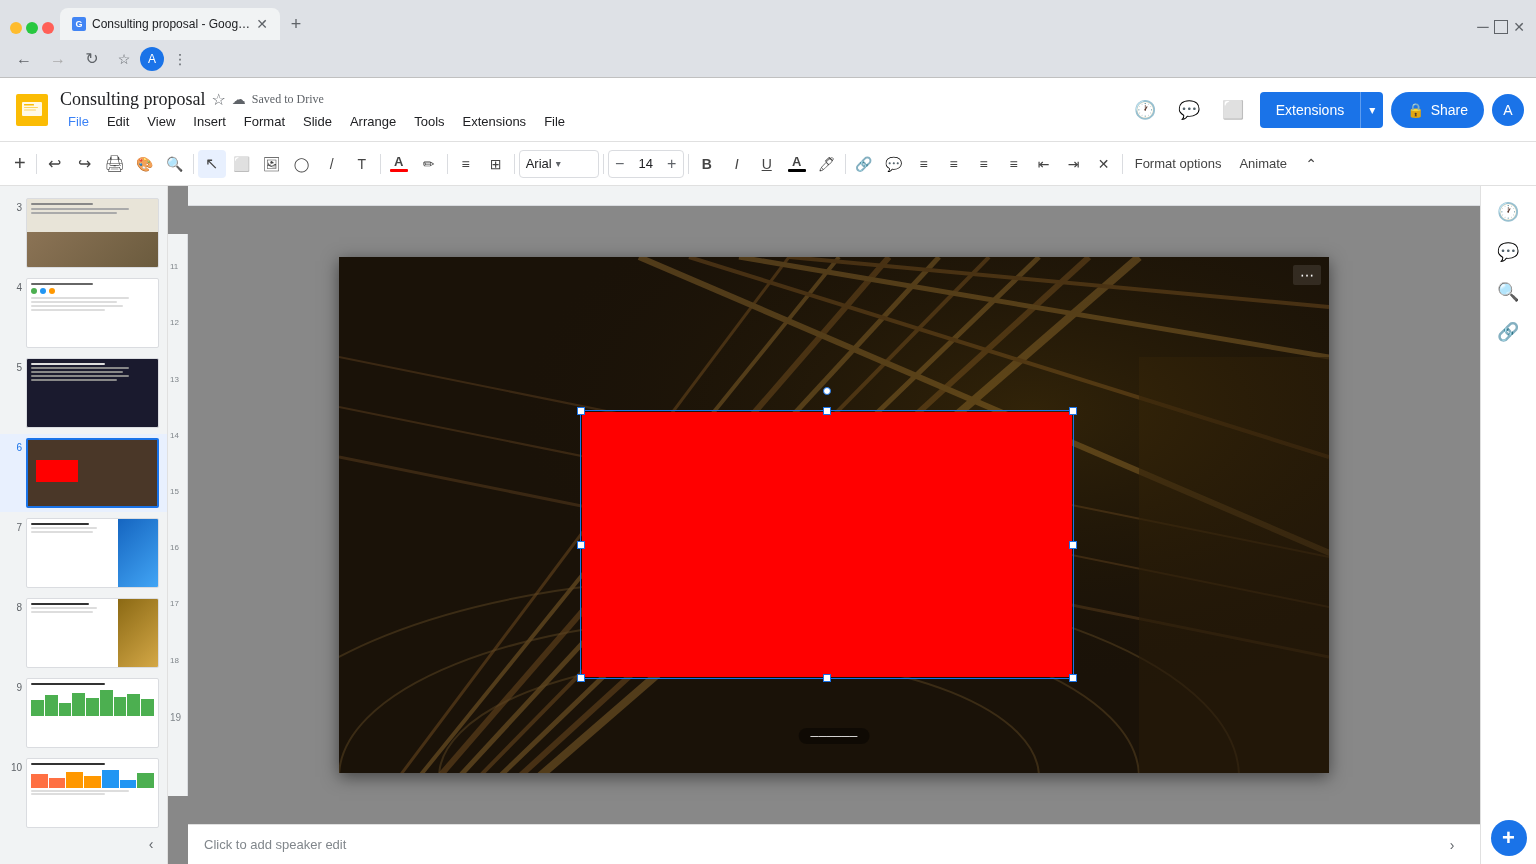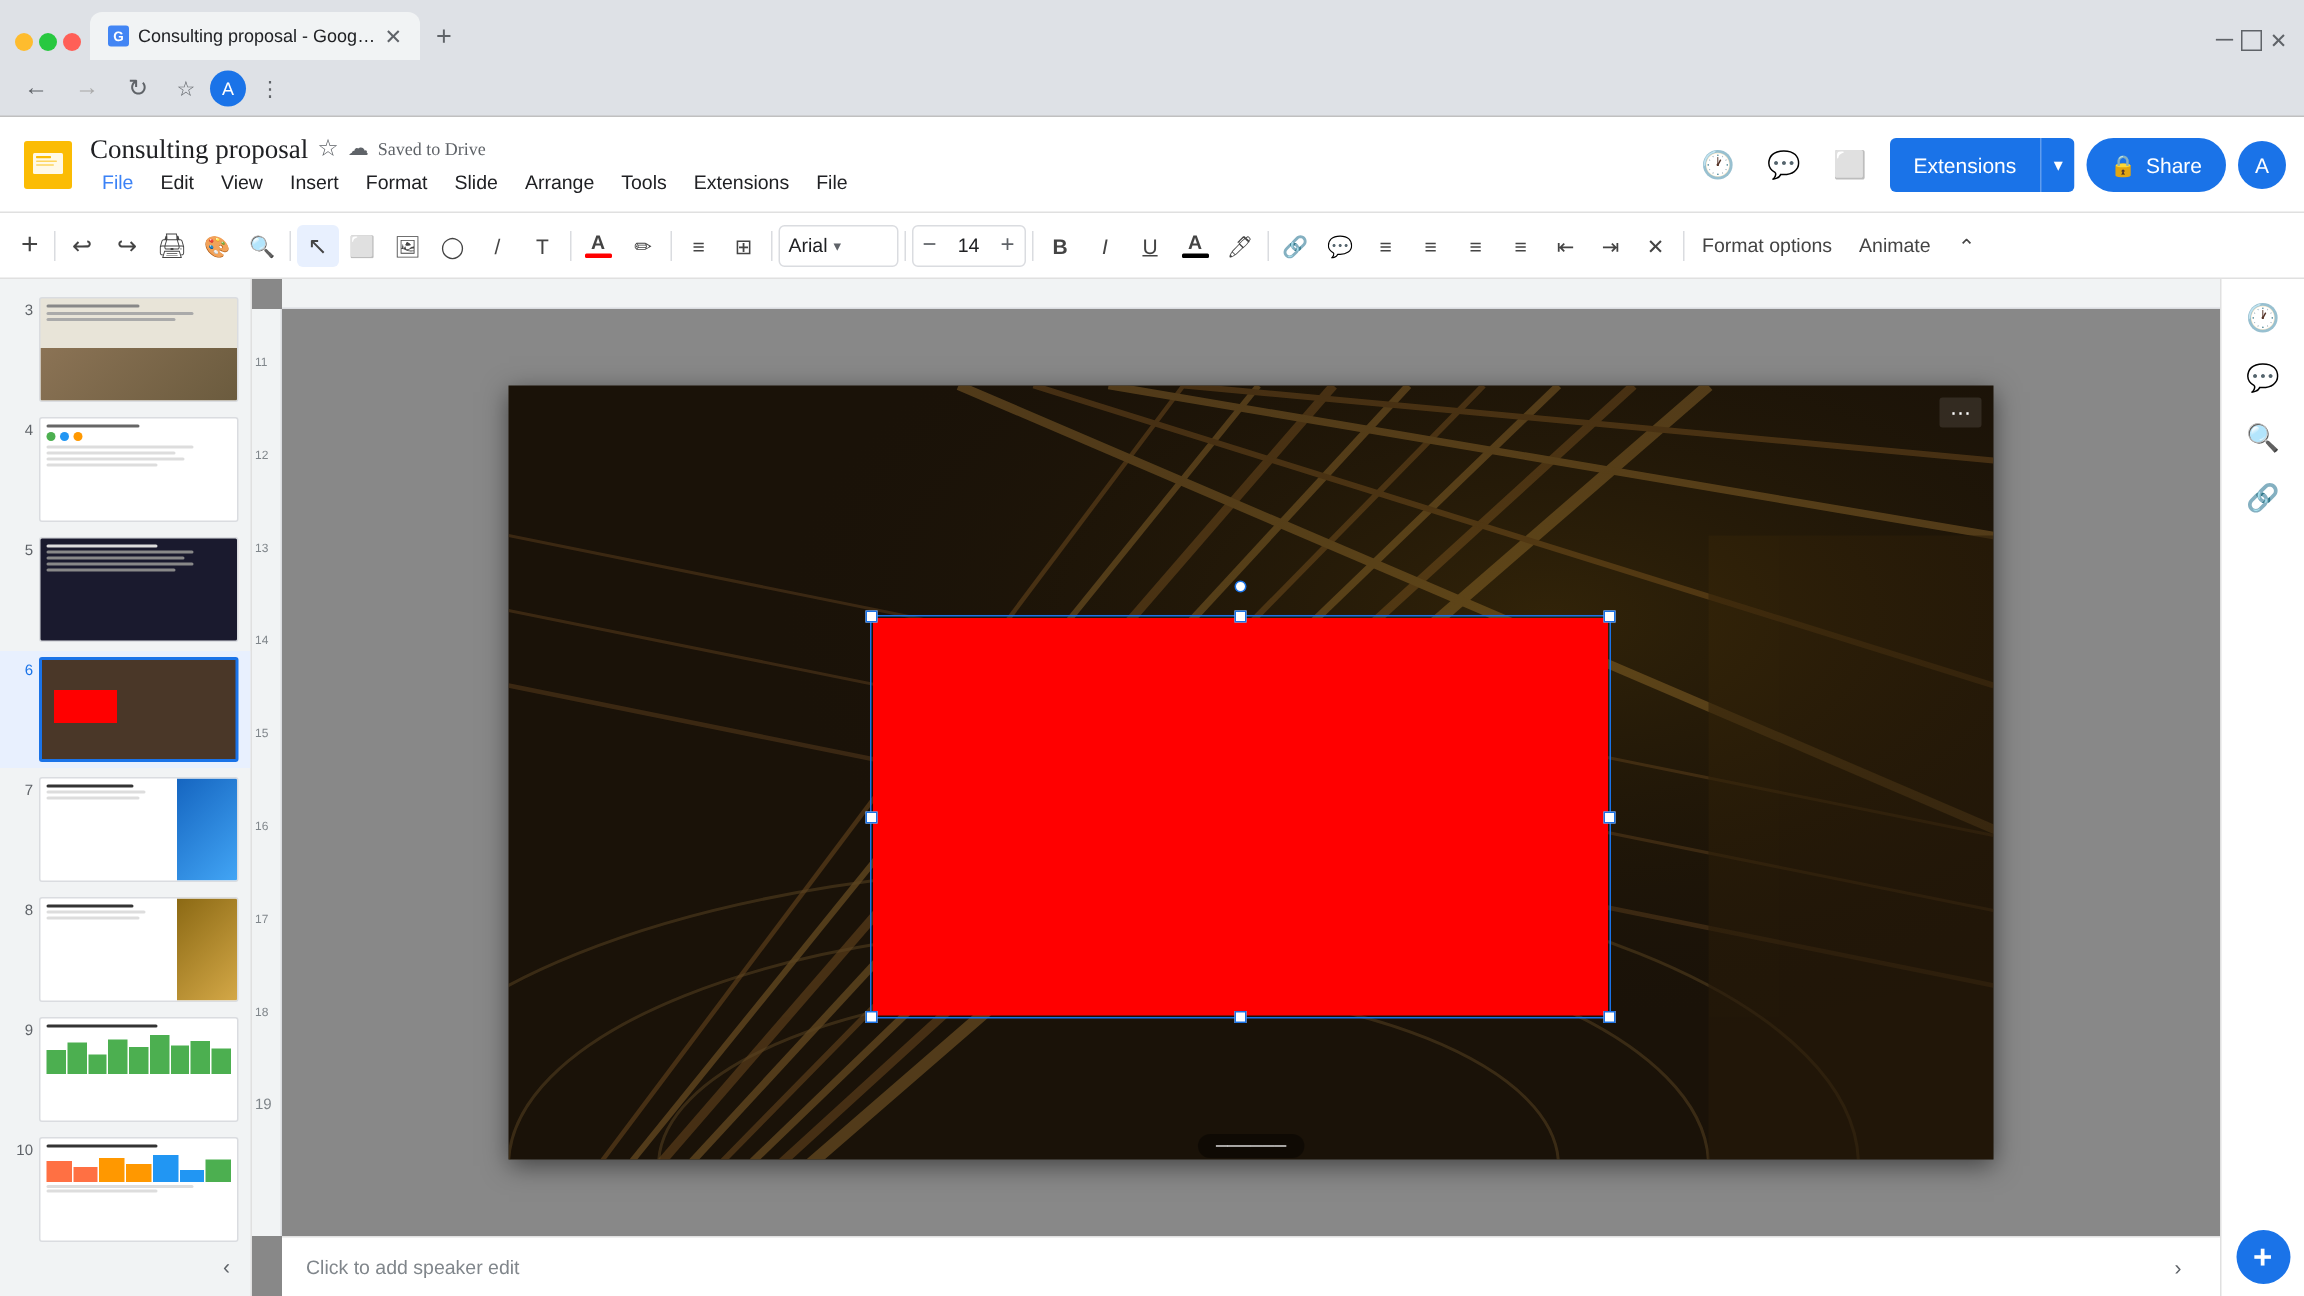--- a/index.html
+++ b/index.html
@@ -266,21 +266,21 @@
           </div>
           <div style="height:2px;background:#ddd;border-radius:1px;margin-bottom:1px;width:80%;"></div>
           <div style="height:2px;background:#ddd;border-radius:1px;width:60%;"></div>
         </div>
       </div>
     </div>
 
     <div style="position:absolute;bottom:8px;right:4px;width:24px;height:24px;display:flex;align-items:center;justify-content:center;cursor:pointer;color:#5f6368;font-size:14px;border-radius:4px;">‹</div>
   </div>
 
-  <div style="flex:1;background:#888;position:relative;display:flex;flex-direction:column;overflow:hidden;">
+  <div style="flex:1;background:#888;position:relative;display:flex;flex-direction:column;overflow:hidden;gap:28px;">
 
     <div style="height:20px;background:#f1f3f4;border-bottom:1px solid #dadce0;position:relative;overflow:hidden;margin-left:20px;">
       <div style="display:flex;align-items:flex-end;height:100%;padding:0 0 0 10px;">
         <div style="display:flex;width:100%;font-size:8px;color:#80868b;position:relative;">
           <span style="position:absolute;left:0;">3</span>
           <span style="position:absolute;left:8%;">4</span>
           <span style="position:absolute;left:16%;">5</span>
           <span style="position:absolute;left:24%;">6</span>
           <span style="position:absolute;left:32%;">7</span>
           <span style="position:absolute;left:40%;">8</span>

